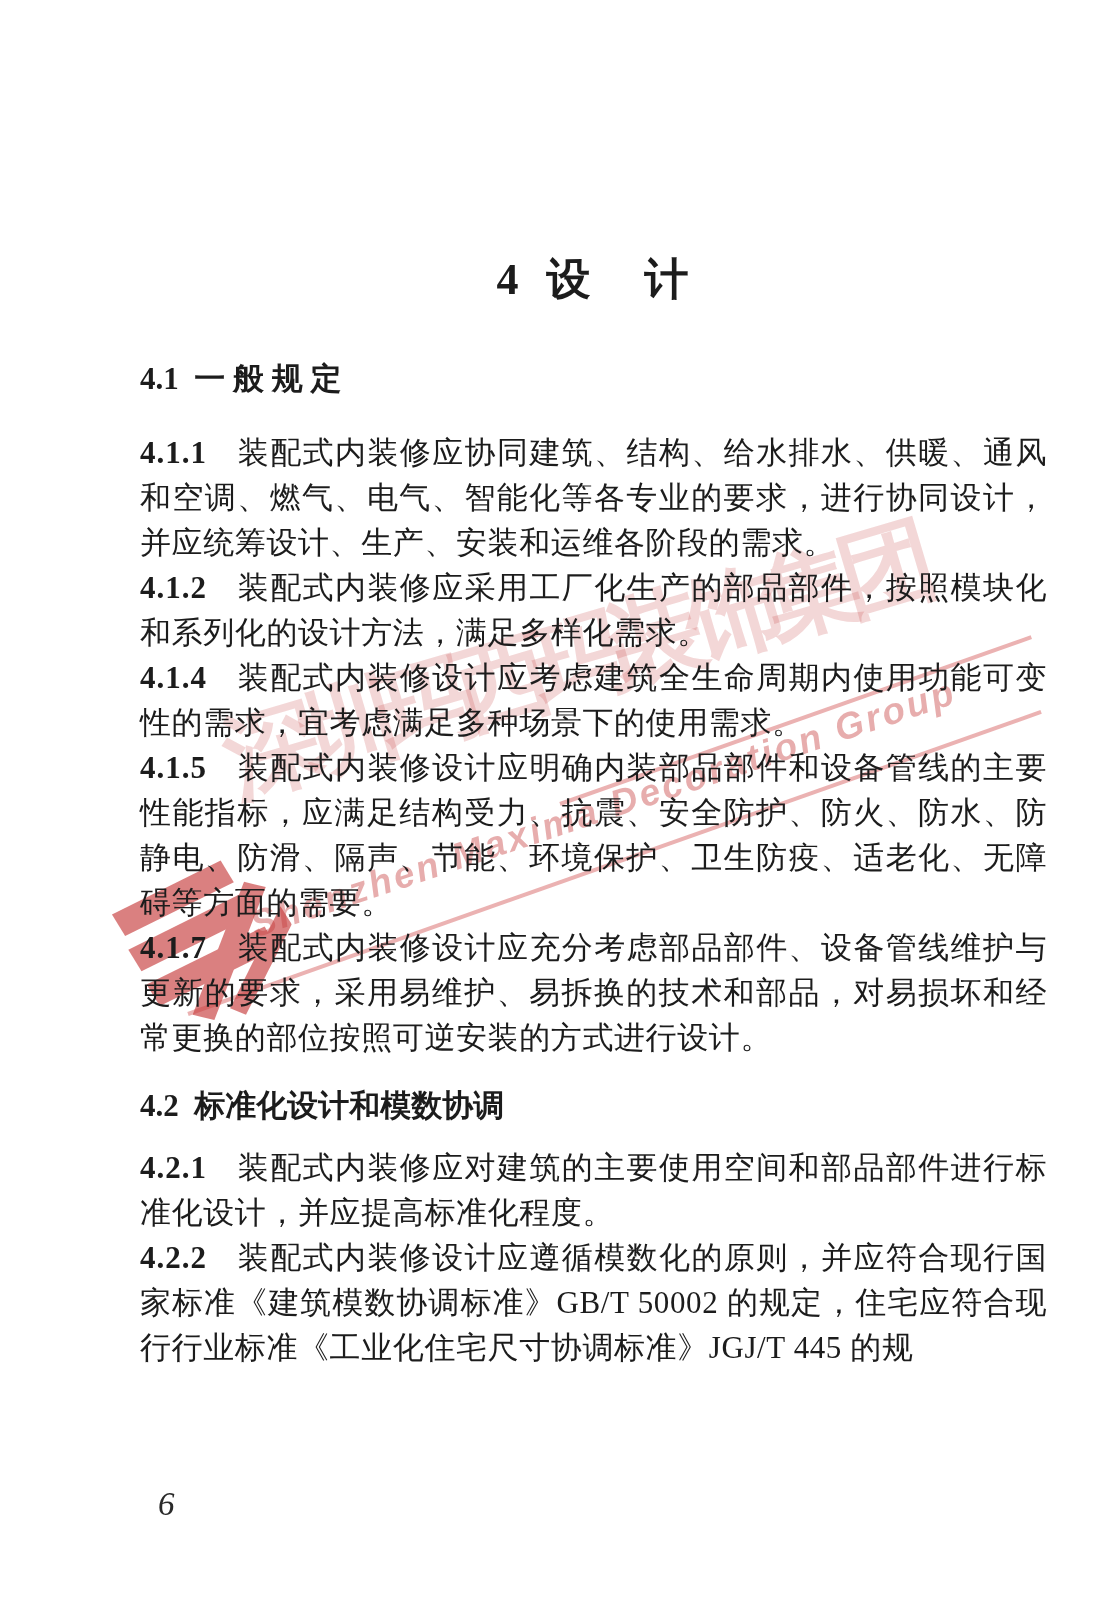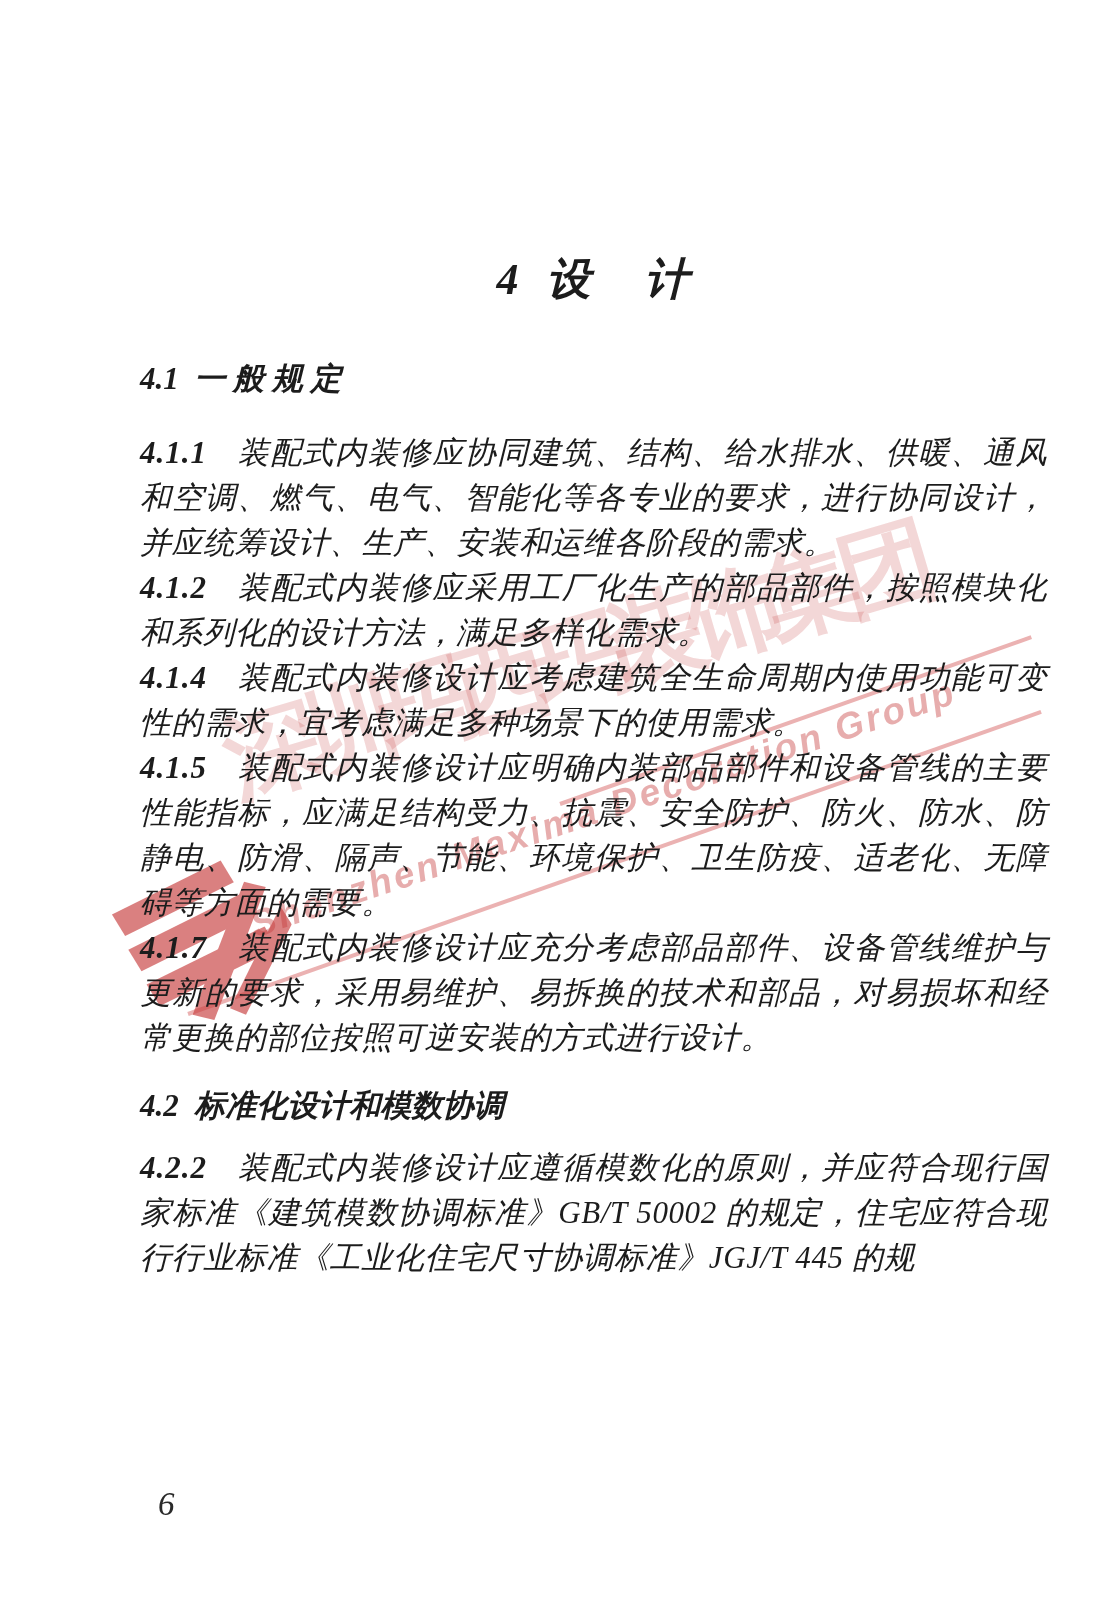--- a/index.html
+++ b/index.html
@@ -70,21 +70,20 @@
     width: 175px; height: 175px;
     transform: rotate(-13deg);
     opacity: 0.62;
   }
 
   
   .content {
     position: relative;
     z-index: 1;
     padding: 256px 56px 0 140px;
-    font-style: italic;
   }
   h1.chapter {
     margin: 0;
     font-size: 44px;
     line-height: 48px;
     font-weight: 700;
     text-align: center;
     white-space: pre;
     letter-spacing: 2px;
   }
@@ -153,20 +152,21 @@
 
     <p class="clause"><span class="cnum">4.1.4</span><span>装配式内装修设计应考虑建筑全生命周期内使用功能可变性的需求，宜考虑满足多种场景下的使用需求。</span></p>
 
     <p class="clause"><span class="cnum">4.1.5</span><span>装配式内装修设计应明确内装部品部件和设备管线的主要性能指标，应满足结构受力、抗震、安全防护、防火、防水、防静电、防滑、隔声、节能、环境保护、卫生防疫、适老化、无障碍等方面的需要。</span></p>
 
 
     <p class="clause"><span class="cnum">4.1.7</span><span>装配式内装修设计应充分考虑部品部件、设备管线维护与更新的要求，采用易维护、易拆换的技术和部品，对易损坏和经常更换的部位按照可逆安装的方式进行设计。</span></p>
 
     <h2 class="section second">4.2  标准化设计和模数协调</h2>
 
+    <p class="clause"><span class="cnum">4.2.1</span><span>装配式内装修应对建筑的主要使用空间和部品部件进行标准化设计，并应提高标准化程度。</span></p>
 
     <p class="clause"><span class="cnum">4.2.2</span><span>装配式内装修设计应遵循模数化的原则，并应符合现行国家标准《建筑模数协调标准》GB/T 50002 的规定，住宅应符合现行行业标准《工业化住宅尺寸协调标准》JGJ/T 445 的规</span></p>
 
   </div>
 
   <div class="page-number">6</div>
 
 </div>
 
 </body></html>

